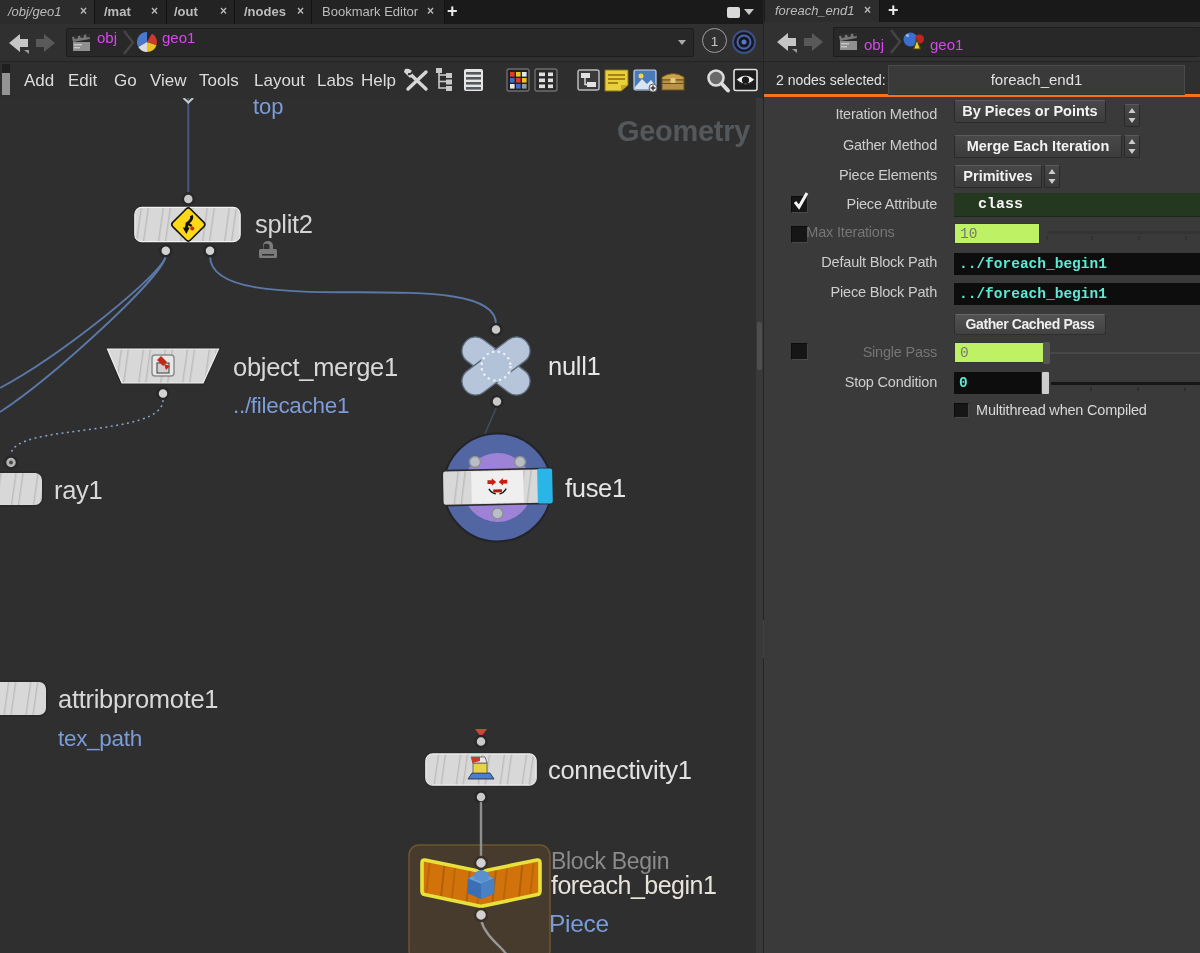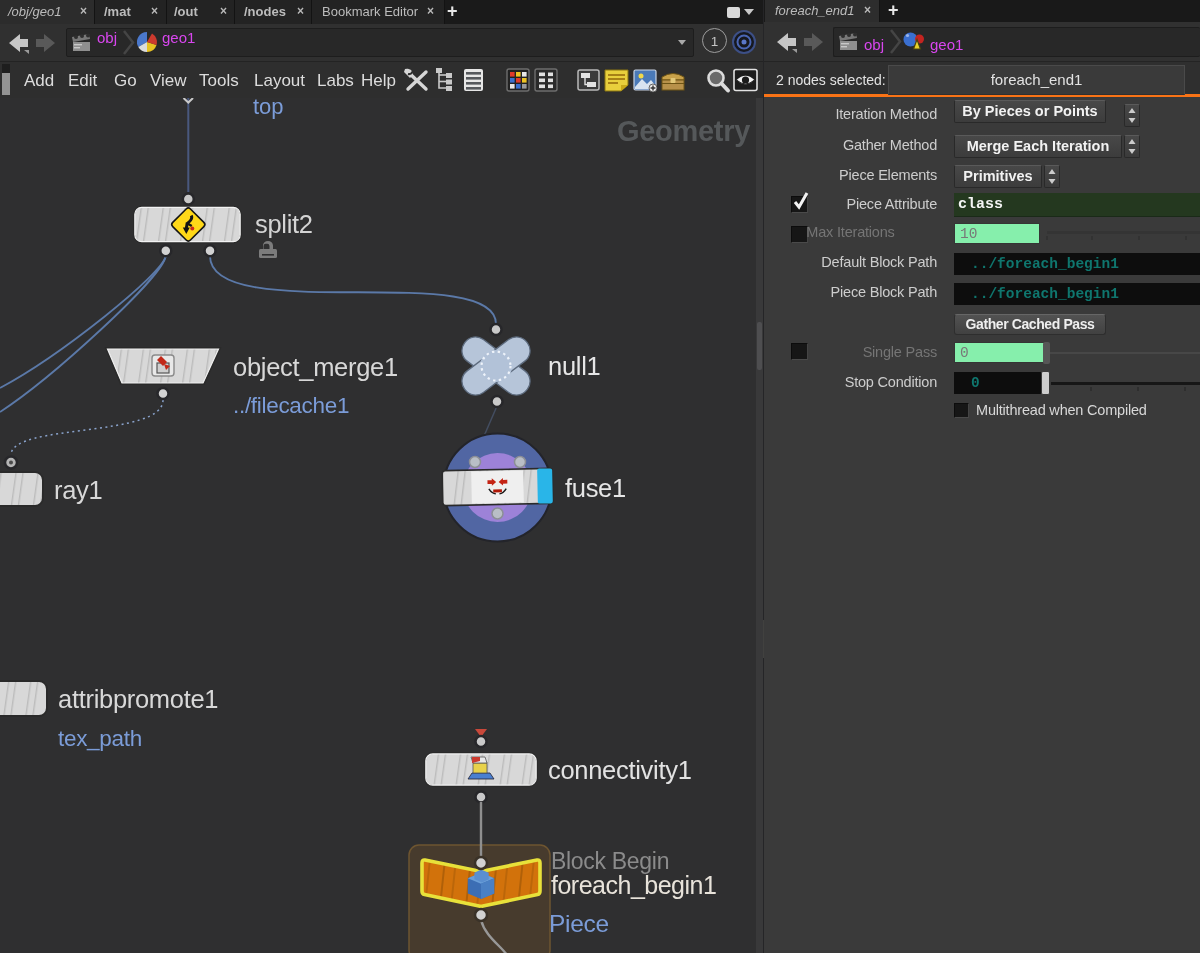--- a/index.html
+++ b/index.html
@@ -38,27 +38,27 @@
 
 .plabel { position:absolute; width:173px; text-align:right; font-size:14.5px; letter-spacing:-0.2px; color:#cdcdcd; }
 .pdis { color:#757575; }
 .combo { position:absolute; height:23px; background:linear-gradient(#484848,#3c3c3c);
   border:1px solid #292929; border-top-color:#5a5a5a; border-radius:2px;
   color:#f2f2f2; font-size:14.5px; font-weight:bold; text-align:center; line-height:21px; }
 .spin { position:absolute; width:16px; height:23px; background:linear-gradient(#484848,#3a3a3a);
   border:1px solid #292929; border-top-color:#5a5a5a; border-radius:2px; }
 .cb { position:absolute; width:17px; height:17px; background:#161616;
   border:1px solid #0c0c0c; border-bottom-color:#4a4a4a; border-right-color:#444; }
-.tfield { position:absolute; height:22px; background:#0d0d0d; color:#0f766e;
+.tfield { position:absolute; height:22px; background:#0d0d0d; color:#5eead4;
   font-family:"Liberation Mono", monospace; font-size:14.5px; font-weight:bold;
-  line-height:22px; padding-left:17px; }
+  line-height:22px; padding-left:5px; }
 .gfield { position:absolute; height:24px; background:#24381f; color:#f5f5f5;
   font-family:"Liberation Mono", monospace; font-size:15px; font-weight:bold;
-  line-height:24px; padding-left:4px; border-bottom:1px solid #1a2a18; }
-.dfield { position:absolute; height:21px; background:#86efac; color:#787878;
+  line-height:24px; padding-left:24px; border-bottom:1px solid #1a2a18; }
+.dfield { position:absolute; height:21px; background:#bef264; color:#787878;
   font-family:"Liberation Mono", monospace; font-size:14.5px; line-height:21px; padding-left:5px;
   border:1px solid #353535; }
 </style>
 </head>
 <body>
 <div id="app">
 
   <div id="lpane">
     <div id="ltabs">
       <div class="tab" style="left:0;width:95px;background:#2c2c2c;">

